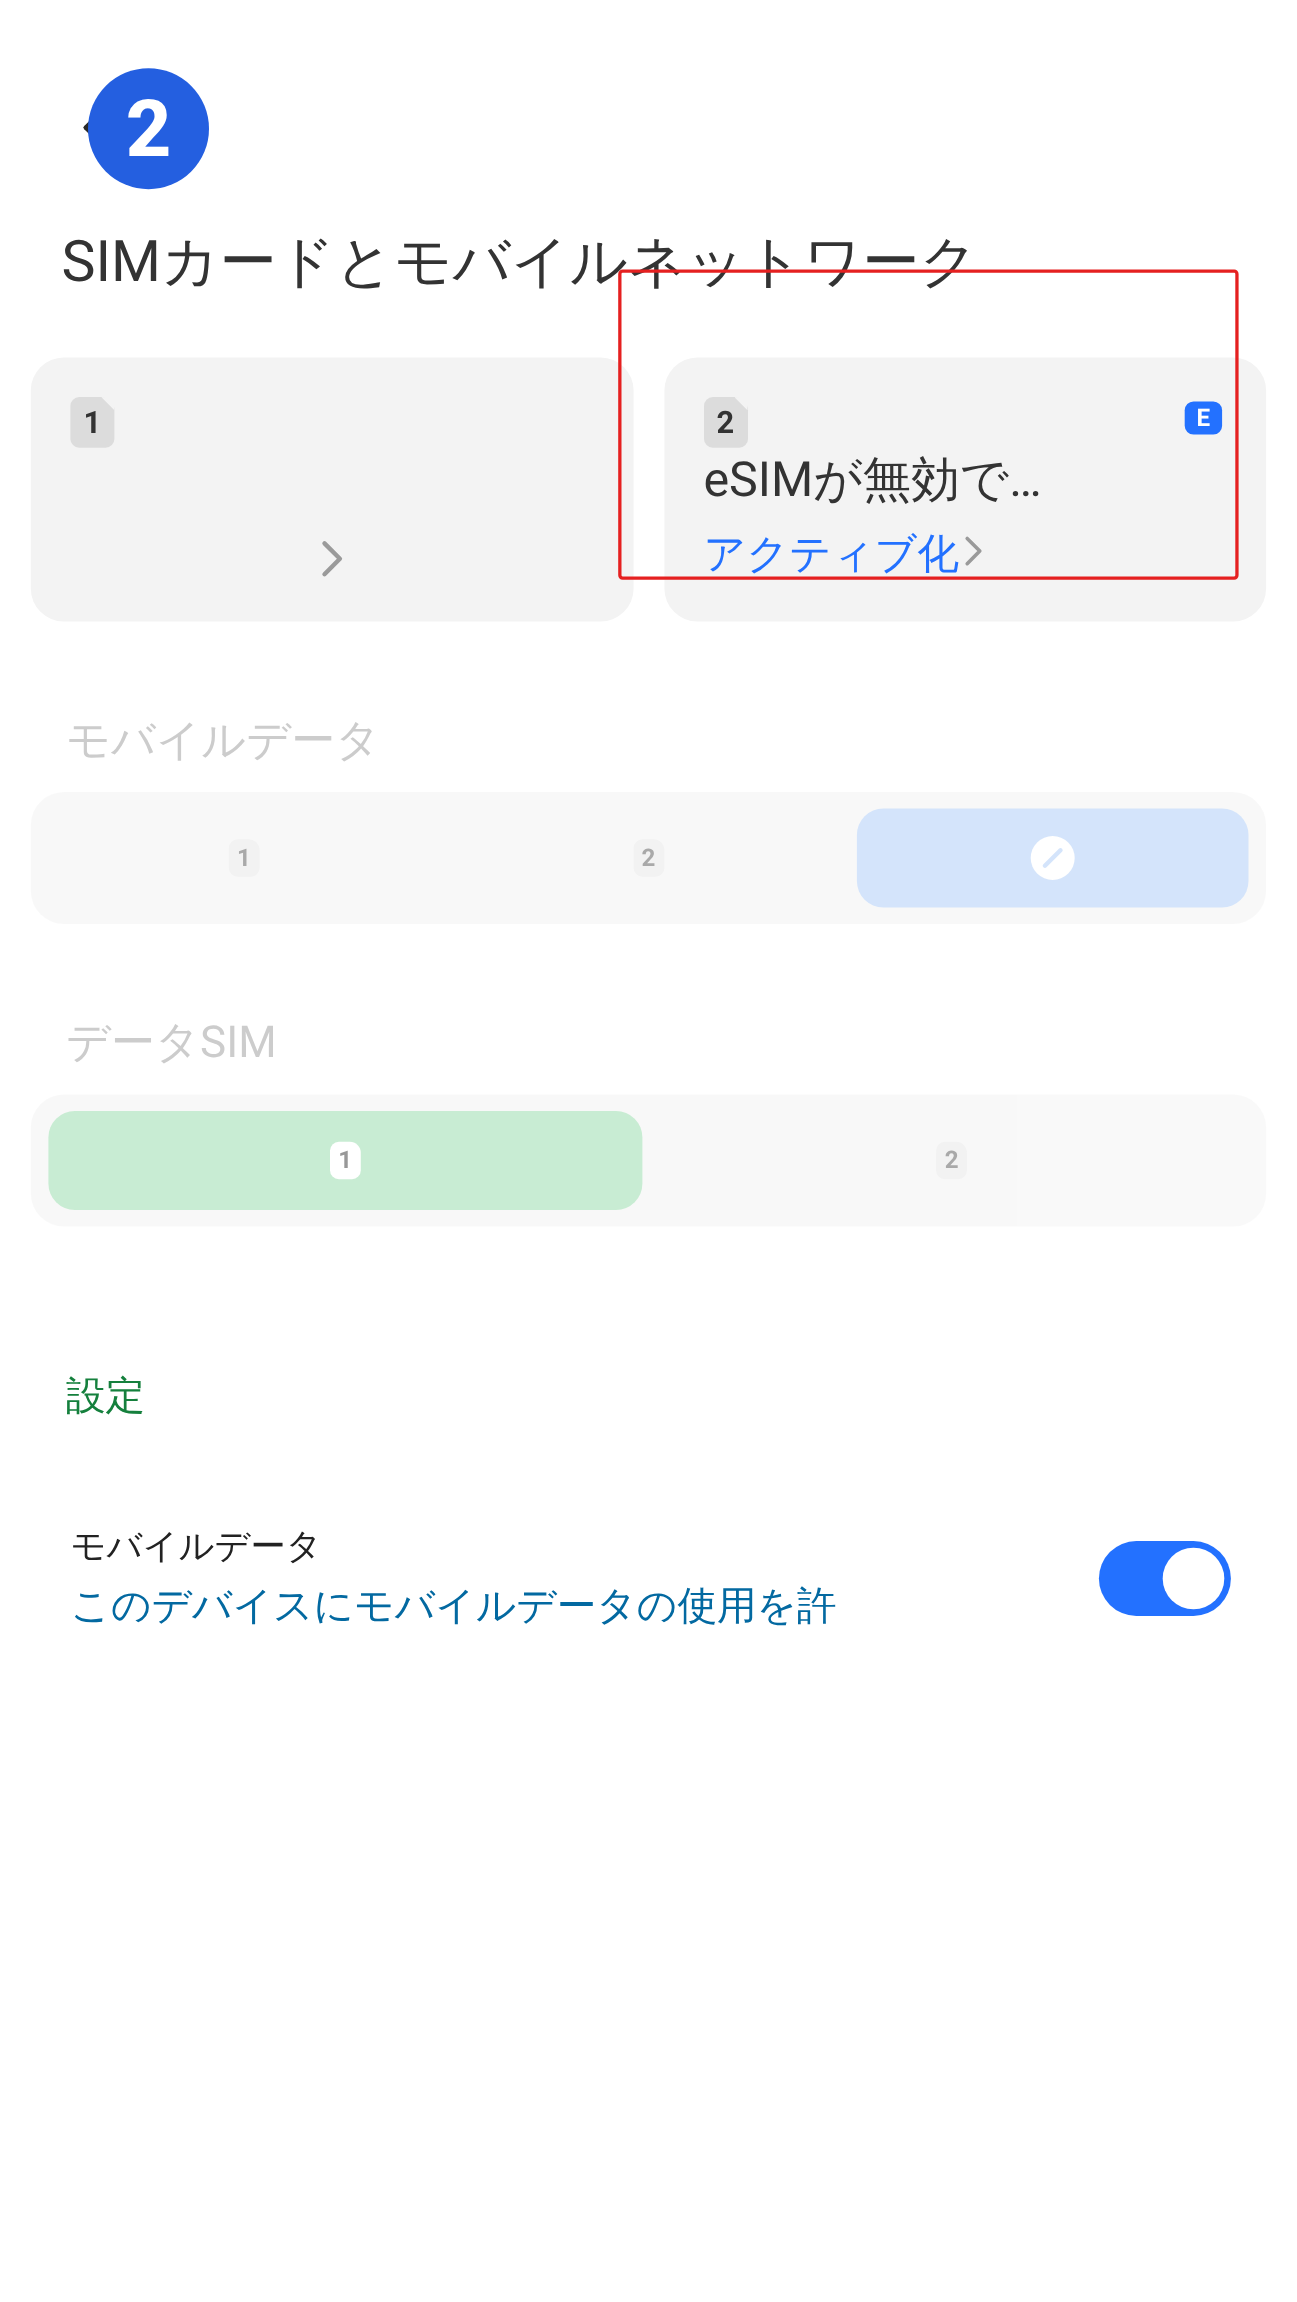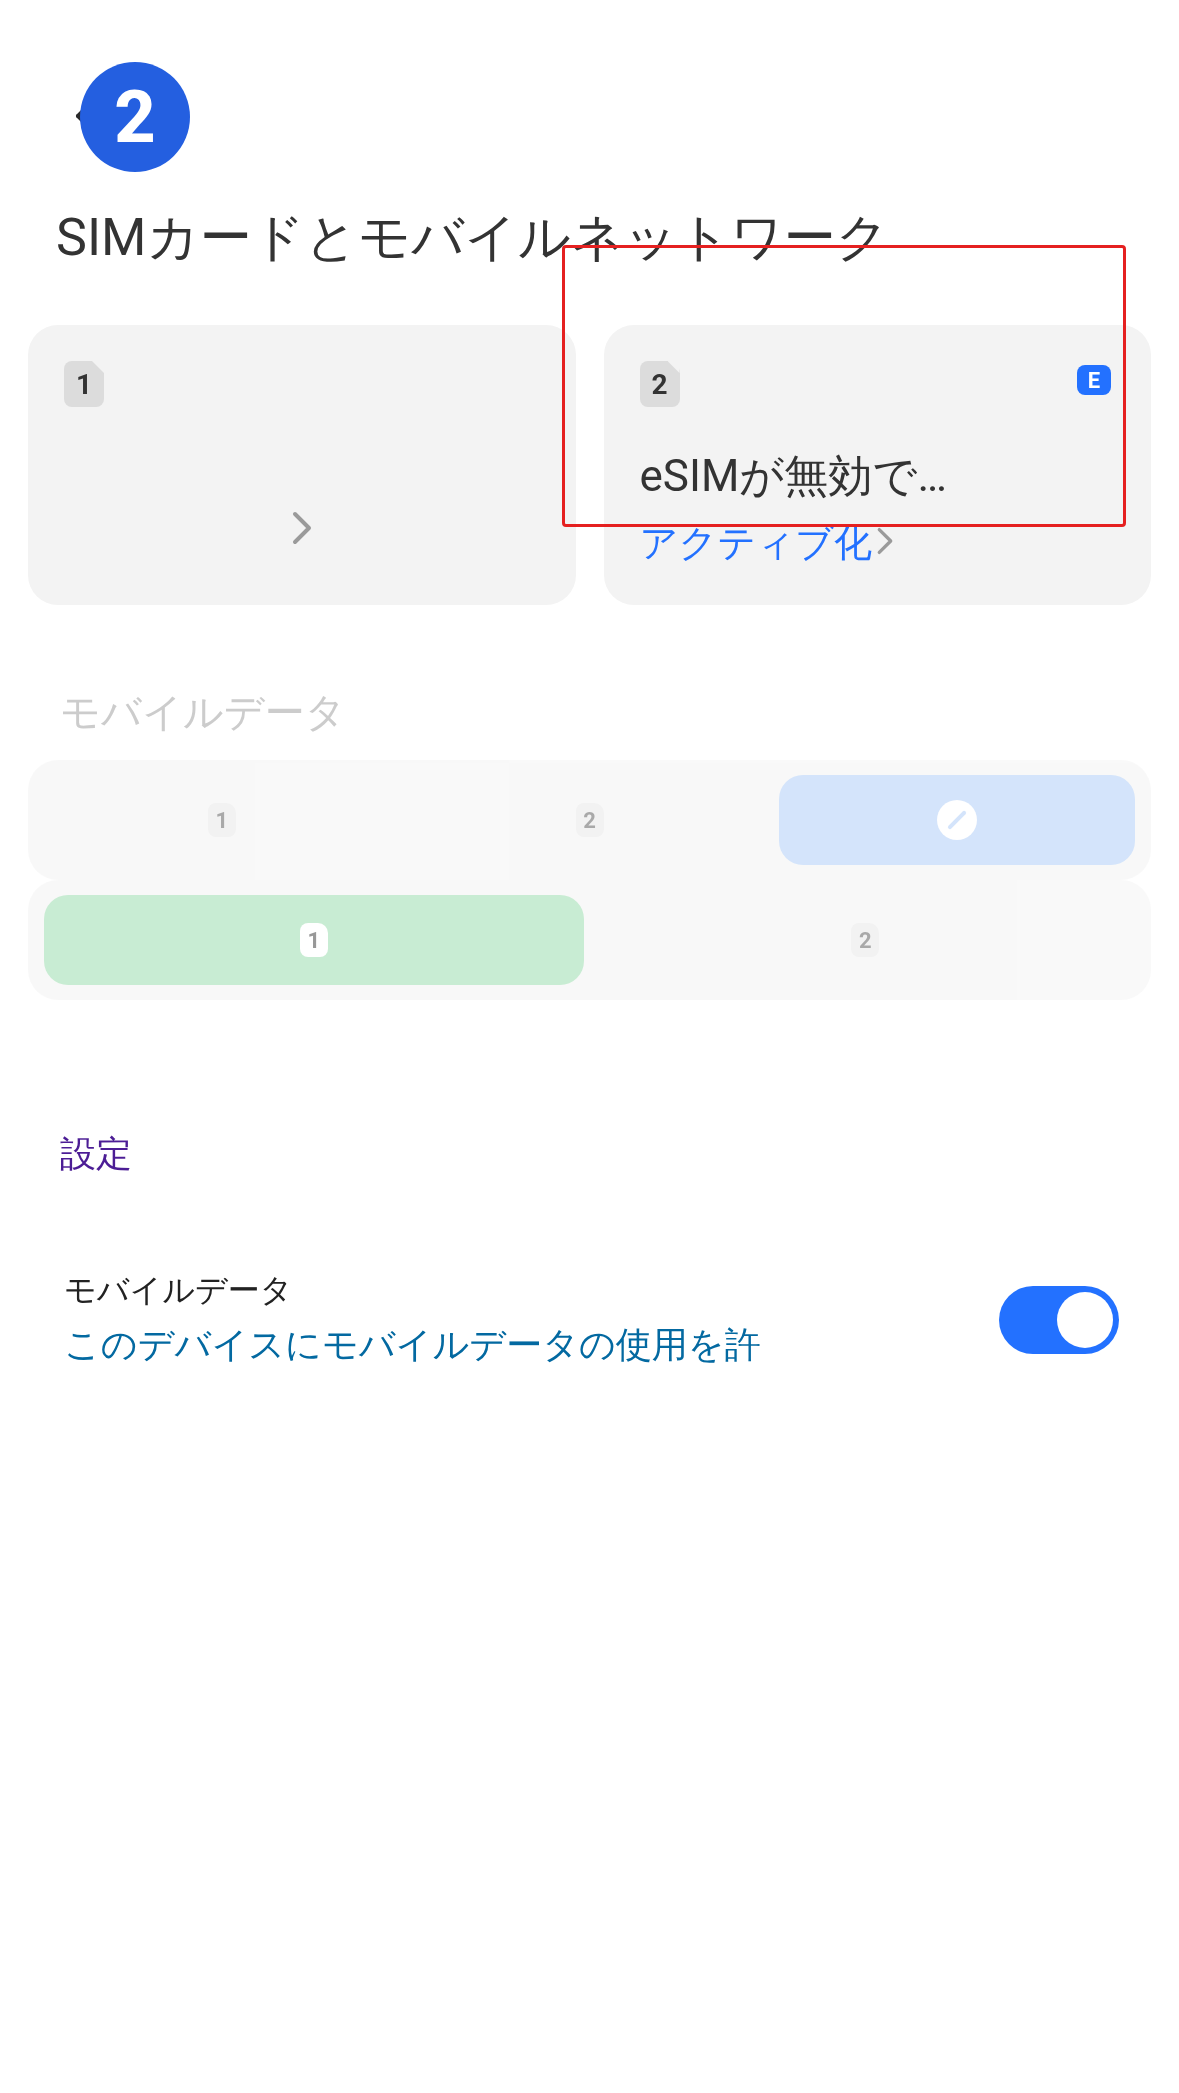--- a/index.html
+++ b/index.html
@@ -94,21 +94,20 @@
     .sim1-content {
       position: absolute;
       left: 0; right: 0;
       top: 50%;
       transform: translateY(40px);
       text-align: center;
       color: #7f7f7f;
       font-size: 44px;
     }
     .sim2-content {
-      margin-top: 40px;
     }
     .sim2-status {
       font-size: 44px;
       color: #333;
       white-space: nowrap;
       overflow: hidden;
       text-overflow: ellipsis;
     }
     .sim2-action {
       margin-top: 12px;
@@ -177,21 +176,21 @@
       display: flex; align-items: center; justify-content: center;
     }
     .no-sim-slash {
       width: 24px; height: 4px;
       background: #aacbf8;
       transform: rotate(-45deg);
       border-radius: 2px;
     }
     .settings-section-label {
       font-size: 36px;
-      color: #4c1d95;
+      color: #15803d;
       padding: 130px 32px 0 60px;
     }
     .setting-row {
       padding: 90px 60px 0 64px;
       display: flex;
       align-items: center;
       justify-content: space-between;
     }
     .setting-main { flex: 1; }
     .setting-title {
@@ -295,20 +294,21 @@
     </div>
     <div class="seg-btn blue">
       <div class="no-sim-circle">
         <div class="no-sim-slash"></div>
       </div>
     </div>
   </div>
 </div>
 
 <div class="faded">
+  <div class="section-label">データSIM</div>
   <div class="segmented">
     <div class="seg-btn green">
       <div class="seg-chip white-chip">
         <span>1</span>
       </div>
     </div>
     <div class="seg-btn">
       <div class="seg-chip">
         <span>2</span>
       </div>

